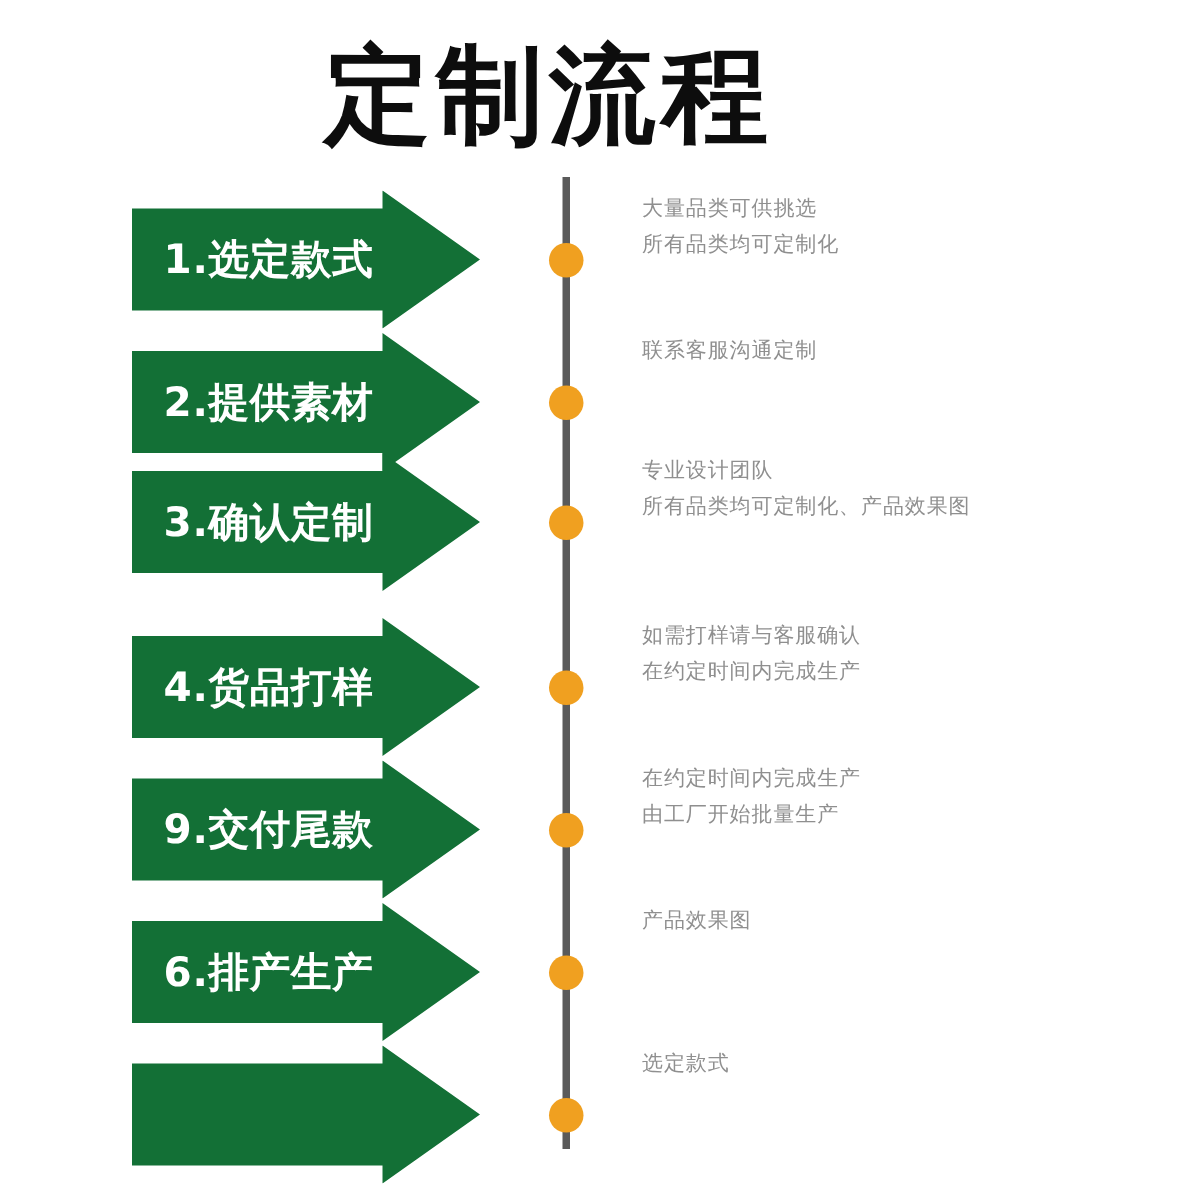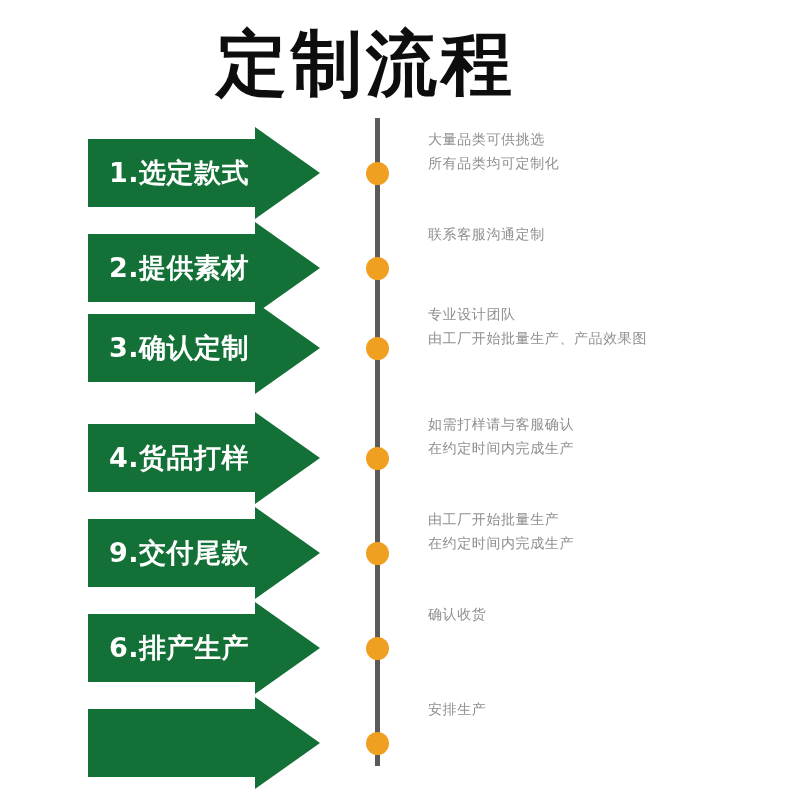--- a/index.html
+++ b/index.html
@@ -151,21 +151,21 @@
   <div class="row" style="top:302px;">
     <div class="arrow-wrap">
       <svg class="arrow-svg" viewBox="0 0 232 92" preserveAspectRatio="none">
         <path d="M0,12 L167,12 L167,0 L232,46 L167,92 L167,80 L0,80 Z" fill="#137036"></path>
       </svg>
       <div class="arrow-label">3.确认定制</div>
     </div>
     <div class="dot"></div>
     <div class="desc">
       <div class="line">专业设计团队</div>
-      <div class="line">由工厂开始批量生产、产品效果图</div>
+      <div class="line">所有品类均可定制化、产品效果图</div>
     </div>
   </div>
 
   <div class="row" style="top:412px;">
     <div class="arrow-wrap">
       <svg class="arrow-svg" viewBox="0 0 232 92" preserveAspectRatio="none">
         <path d="M0,12 L167,12 L167,0 L232,46 L167,92 L167,80 L0,80 Z" fill="#137036"></path>
       </svg>
       <div class="arrow-label">4.货品打样</div>
     </div>
@@ -178,44 +178,44 @@
 
   <div class="row" style="top:507px;">
     <div class="arrow-wrap">
       <svg class="arrow-svg" viewBox="0 0 232 92" preserveAspectRatio="none">
         <path d="M0,12 L167,12 L167,0 L232,46 L167,92 L167,80 L0,80 Z" fill="#137036"></path>
       </svg>
       <div class="arrow-label">9.交付尾款</div>
     </div>
     <div class="dot"></div>
     <div class="desc">
+      <div class="line">在约定时间内完成生产</div>
       <div class="line">由工厂开始批量生产</div>
-      <div class="line">在约定时间内完成生产</div>
     </div>
   </div>
 
   <div class="row" style="top:602px;padding-left:48px;">
     <div class="arrow-wrap">
       <svg class="arrow-svg" viewBox="0 0 232 92" preserveAspectRatio="none">
         <path d="M0,12 L167,12 L167,0 L232,46 L167,92 L167,80 L0,80 Z" fill="#137036"></path>
       </svg>
       <div class="arrow-label">6.排产生产</div>
     </div>
     <div class="dot"></div>
     <div class="desc">
-      <div class="line">确认收货</div>
+      <div class="line">产品效果图</div>
 
     </div>
   </div>
 
   <div class="row" style="top:697px;">
     <div class="arrow-wrap">
       <svg class="arrow-svg" viewBox="0 0 232 92" preserveAspectRatio="none">
         <path d="M0,12 L167,12 L167,0 L232,46 L167,92 L167,80 L0,80 Z" fill="#137036"></path>
       </svg>
     </div>
     <div class="dot"></div>
     <div class="desc">
-      <div class="line">安排生产</div>
+      <div class="line">选定款式</div>
     </div>
   </div>
 
 </div>
 
 </body></html>

